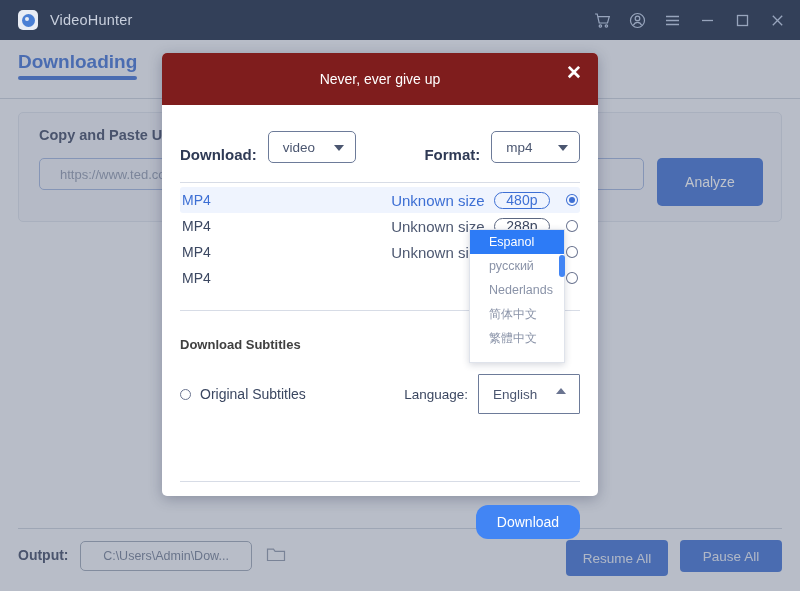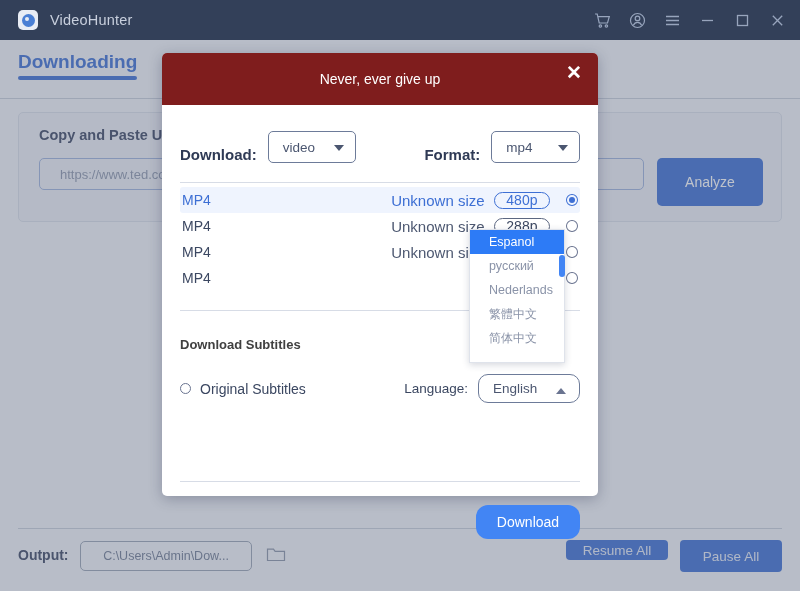--- a/index.html
+++ b/index.html
@@ -145,21 +145,21 @@
     display: flex; align-items: center; justify-content: center;
     font-size: 12.5px; color: #717c94;
   }
   .folder-icon {
     position: absolute; left: 266px; top: 17px;
     width: 20px; height: 17px;
     color: #8b94a8;
   }
   .btn-resume {
     position: absolute; left: 566px; top: 11px;
-    width: 102px; height: 20px;
+    width: 102px; height: 36px;
     background: #3d6fd4; border-radius: 4px;
     color: #e6ecf8; font-size: 13.5px;
     display: flex; align-items: center; justify-content: center;
   }
   .btn-pause {
     position: absolute; left: 680px; top: 11px;
     width: 102px; height: 32px;
     background: #3d6fd4; border-radius: 4px;
     color: #e6ecf8; font-size: 13.5px;
     display: flex; align-items: center; justify-content: center;
@@ -303,23 +303,23 @@
   .subs-label {
     margin-left: 9px;
     font-size: 14px; color: #3b4761;
   }
   .lang-label {
     margin-left: auto;
     font-size: 13.5px; color: #3b4761;
   }
   .lang-box {
     margin-left: 10px;
-    width: 102px; height: 29px;
+    width: 102px; height: 40px;
     border: 1px solid #6d7b99;
-    border-radius: 10px;
+    border-radius: 1px;
     display: flex; align-items: center;
     position: relative;
   }
   .lang-value {
     margin-left: 14px;
     font-size: 13.5px; color: #4b5670;
   }
 
   .bottom-divider {
     position: absolute; left: 18px; right: 18px; top: 350px;
@@ -508,18 +508,18 @@
 
       <div class="bottom-divider"></div>
       <div class="download-btn">Download</div>
     </div>
   </div>
 
   <div class="lang-dropdown">
     <div class="lang-opt highlight">Espanol</div>
     <div class="lang-opt">русский</div>
     <div class="lang-opt">Nederlands</div>
+    <div class="lang-opt cjk">简体中文</div>
     <div class="lang-opt cjk">繁體中文</div>
-    <div class="lang-opt cjk">简体中文</div>
   </div>
   <div class="lang-scrollbar" style="left:559px;top:255px"></div>
 
 </div>
 
 </body></html>

